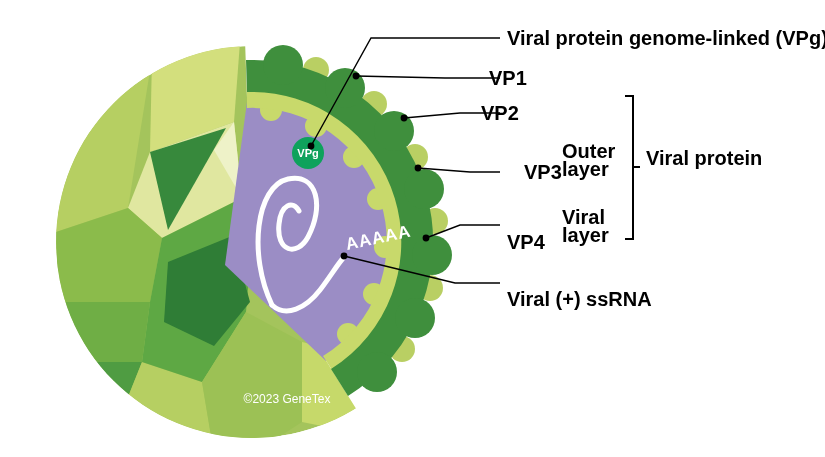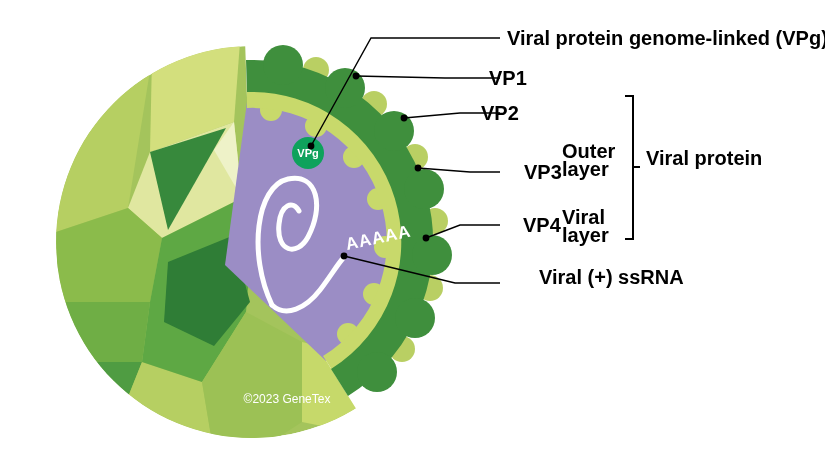--- a/index.html
+++ b/index.html
@@ -110,30 +110,30 @@
       <circle cx="344" cy="256" r="3.4"></circle>
     </g>
 
     <path d="M625 96 L633 96 L633 239 L625 239 M633 167 L640 167" stroke="#000000" stroke-width="2" fill="none"></path>
   </svg>
 
   <div class="lbl" style="left:507px;top:29px;">Viral protein genome-linked (VPg)</div>
   <div class="lbl" style="left:489px;top:69px;">VP1</div>
   <div class="lbl" style="left:481px;top:104px;">VP2</div>
   <div class="lbl" style="left:524px;top:163px;">VP3</div>
-  <div class="lbl" style="left:507px;top:216px;margin-left:16px;">VP4</div>
+  <div class="lbl" style="left:507px;top:233px;">VP4</div>
 
   <div class="lbl" style="left:562px;top:94px;margin-top:48px;">
     <span>Outer</span>
     <span>layer</span>
   </div>
 
   <div class="lbl" style="left:562px;top:208px;">
     <span>Viral</span>
     <span>layer</span>
   </div>
 
   <div class="lbl" style="left:646px;top:149px;">
     <span>Viral protein</span>
   </div>
 
-  <div class="lbl" style="left:507px;top:268px;margin-left:32px;">Viral (+) ssRNA</div>
+  <div class="lbl" style="left:507px;top:290px;">Viral (+) ssRNA</div>
 </div>
 
 </body></html>

